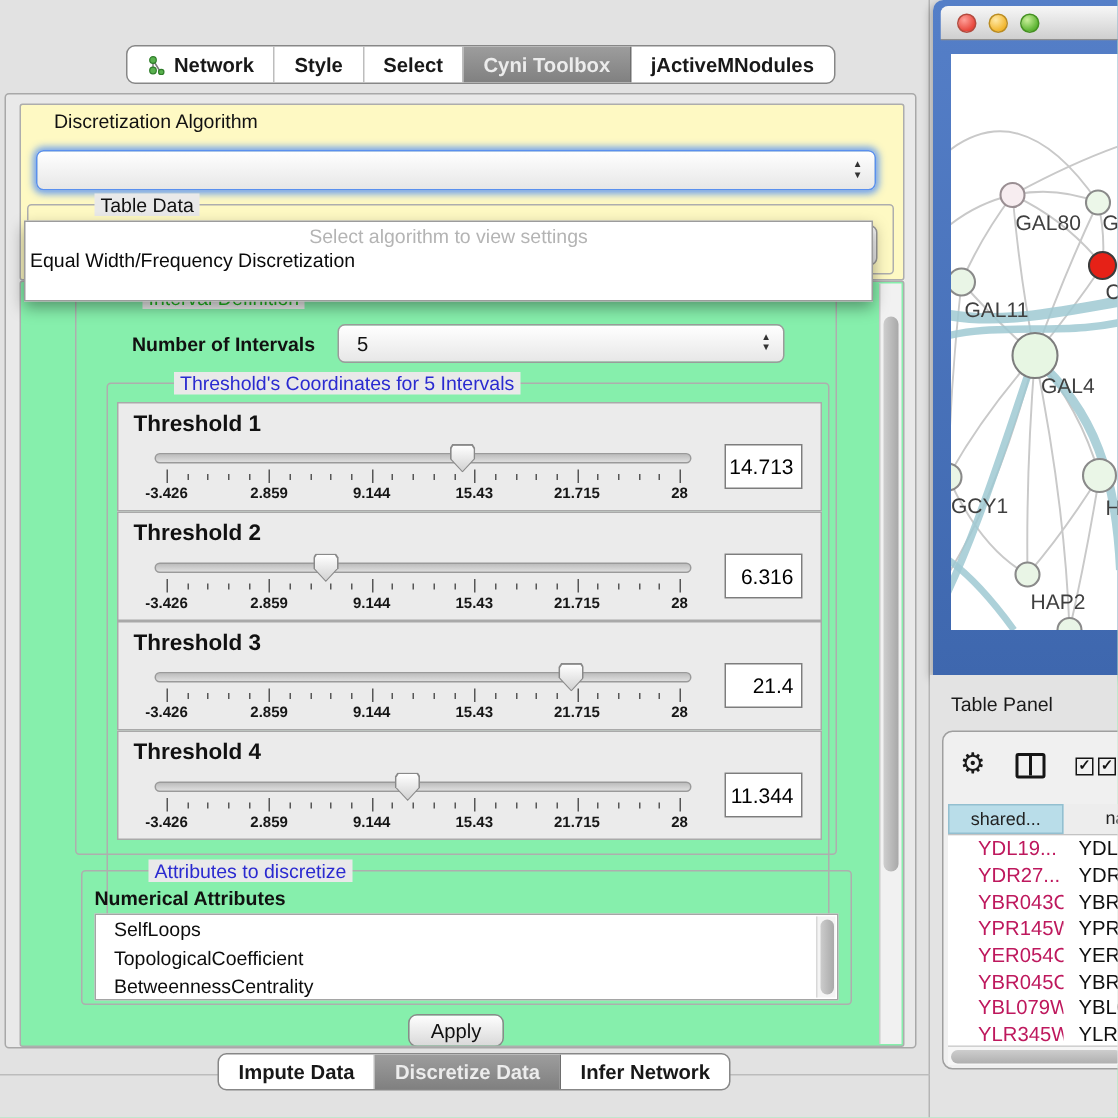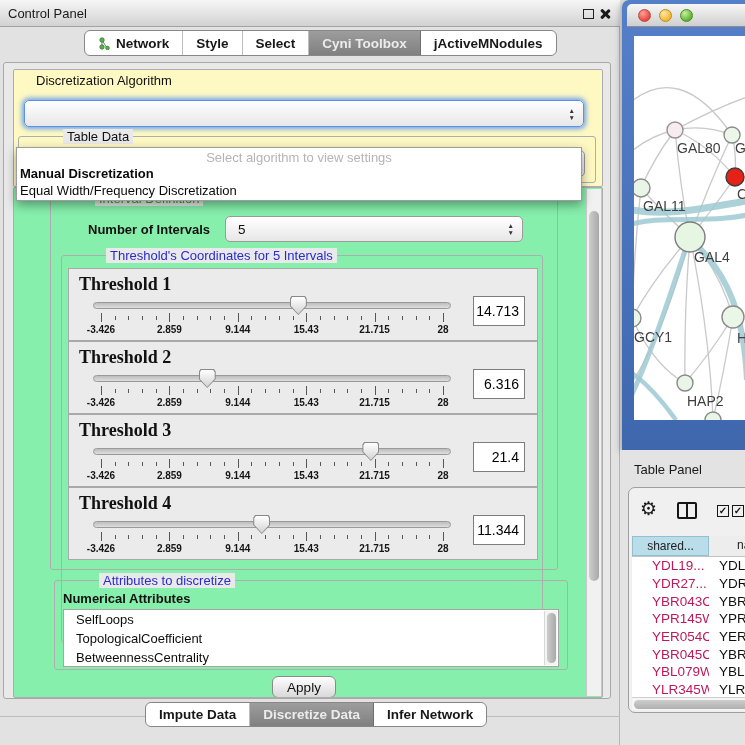--- a/index.html
+++ b/index.html
@@ -50,24 +50,24 @@
   
   .popup { position:absolute; left:12px; top:84px; width:566px; height:54px; background:#fff; border:1px solid #9c9c9c; box-shadow:0 4px 10px rgba(0,0,0,.38); z-index:5; }
   .popup .hint { height:17px; text-align:center; font-size:13px; color:#b4b4b4; padding-top:2px; }
   .popup .opt { height:17px; font-size:13px; color:#0a0a0a; padding-left:3px; line-height:17px; white-space:nowrap; }
   .popup .opt.bold { font-weight:bold; }
 
   
   .interval-grp { left:36px; top:10px; width:508px; height:372px; }
   .noi-label { position:absolute; left:37px; top:23px; font-size:13px; font-weight:bold; color:#111; }
   .noi-combo { left:174px; top:17px; width:298px; height:26px; }
-  .thr-grp { left:10px; top:56px; width:482px; height:388px; }
+  .thr-grp { left:20px; top:56px; width:482px; height:388px; }
 
   .th-panel { position:absolute; left:6px; width:470px; height:73px; border:1px solid #a9a9a9; background:#ebebeb; }
-  .th-title { position:absolute; left:10px; top:5px; font-size:18px; font-weight:bold; color:#111;font-family:Liberation Serif, serif; }
+  .th-title { position:absolute; left:10px; top:5px; font-size:15px; font-weight:bold; color:#111; }
   .slider-area { position:absolute; left:24px; top:24px; width:358px; height:46px; }
   .track { position:absolute; left:0; right:0; top:9px; height:7px; border:1px solid #9a9a9a; border-radius:4px; background:linear-gradient(#bdbdbd,#dedede); }
   .thumb-o { position:absolute; top:3px; width:17px; height:19px; background:#898989;
     clip-path:polygon(10% 0,90% 0,100% 14%,100% 52%,50% 100%,0 52%,0 14%); }
   .thumb-i { position:absolute; inset:1px; background:linear-gradient(#ffffff,#d2d2d2);
     clip-path:polygon(10% 0,90% 0,100% 14%,100% 52%,50% 100%,0 52%,0 14%); }
   .ticks { position:absolute; left:8px; right:8px; top:20px; height:10px; }
   .tick { position:absolute; width:1px; background:#565656; }
   .tick.minor { height:4px; top:3px; }
   .tick.major { height:9px; top:0; }
@@ -116,25 +116,20 @@
   .tp-row .c2 { flex:1; padding-left:10px; font-size:13.5px; color:#101010; white-space:nowrap; }
   .hscroll { position:absolute; left:3px; right:3px; bottom:2px; height:13px; background:#f6f6f6; border-top:1px solid #d0d0d0; }
   .hthumb { position:absolute; left:2px; right:6px; top:1.5px; height:9px; border-radius:5px; background:linear-gradient(#cdcdcd,#b0b0b0); }
 </style>
 </head>
 <body>
 
 <div class="stage">
 
   <div class="control-panel">
-    <div class="titlebar">
-      <span class="tb-title">Control Panel</span>
-      <span class="float-ic"></span>
-      <span class="close-ic"></span>
-    </div>
 
     <div class="seg top-tabs" id="top-tabs">
         <div class="s">
           <svg width="13" height="13" viewBox="0 0 13 13">
             <path d="M4 3 L4 10 M4 3 L9 11" stroke="#7a7a7a" stroke-width="1"></path>
             <circle cx="4" cy="3" r="2.2" fill="#59b14e" stroke="#2f7d2a" stroke-width="0.8"></circle>
             <circle cx="4" cy="10" r="2.2" fill="#59b14e" stroke="#2f7d2a" stroke-width="0.8"></circle>
             <circle cx="9.5" cy="11" r="1.8" fill="#59b14e" stroke="#2f7d2a" stroke-width="0.8"></circle>
           </svg>
           <span>Network</span>
@@ -171,21 +166,20 @@
                 <span>▲</span>
                 <span>▼</span>
               </span>
           </div>
         </div>
       </div>
 
       <div class="popup">
         <div class="hint">Select algorithm to view settings</div>
         <div id="popup-options">
-            <div class="opt bold">Manual Discretization</div>
             <div class="opt">Equal Width/Frequency Discretization</div>
           </div>
       </div>
 
       <div class="panelB">
         <div class="grp interval-grp">
           <span class="grp-label green">Interval Definition</span>
           <span class="noi-label">Number of Intervals</span>
           <div class="combo noi-combo">
             <span>5</span>

